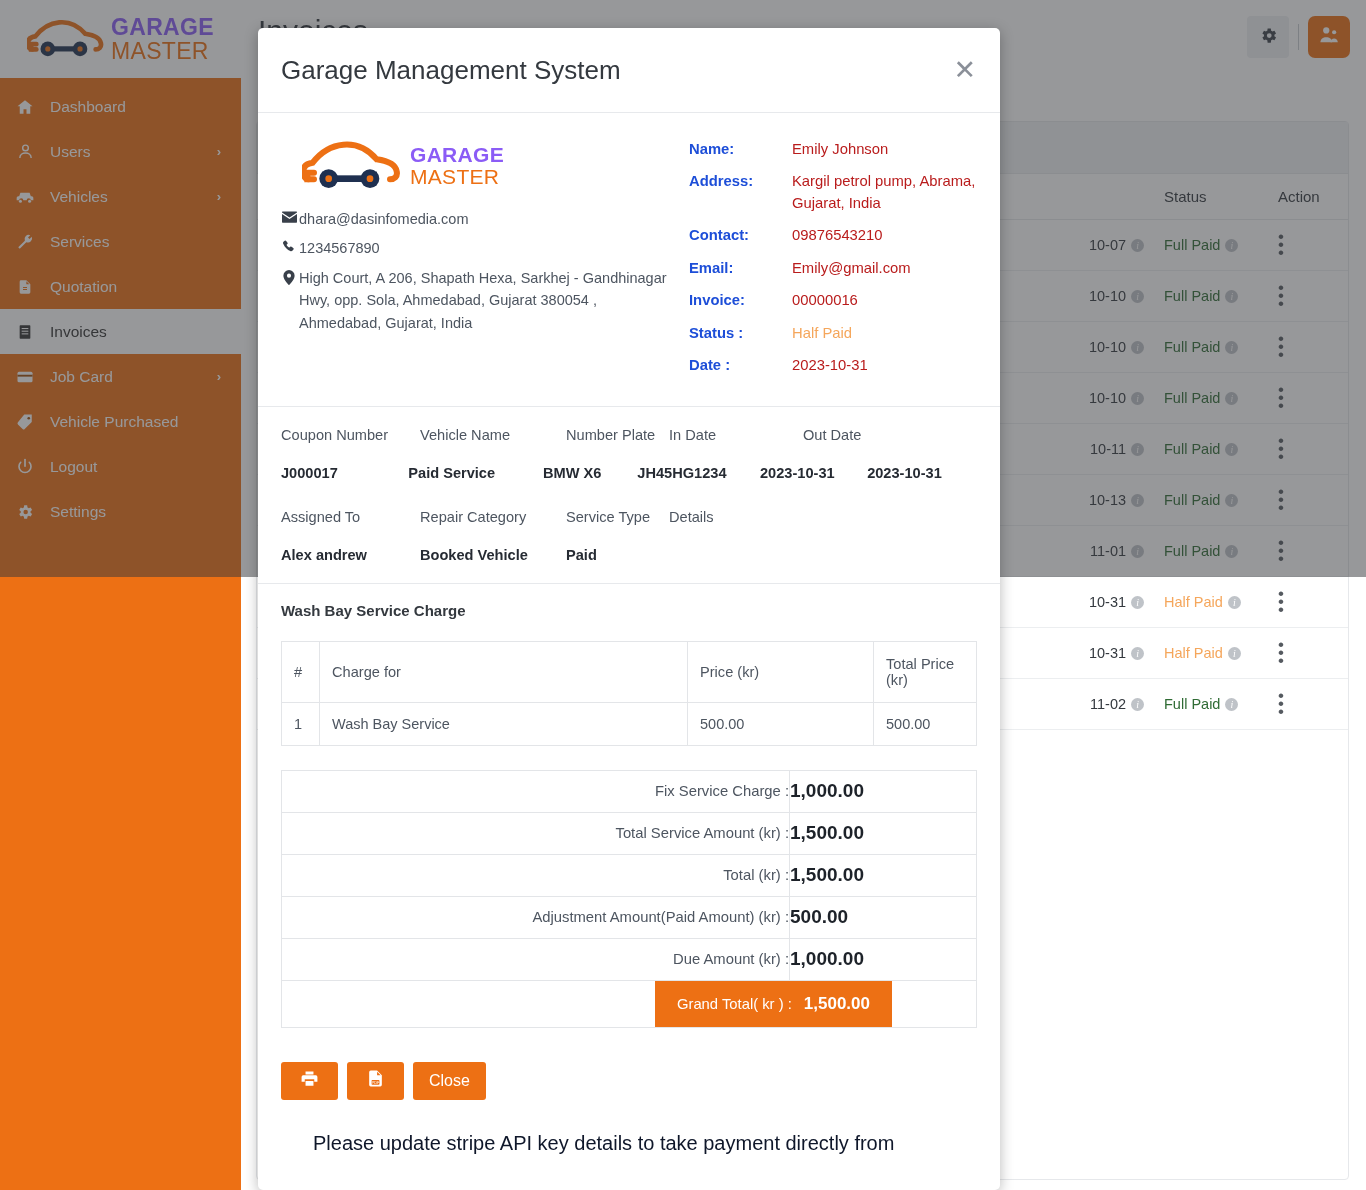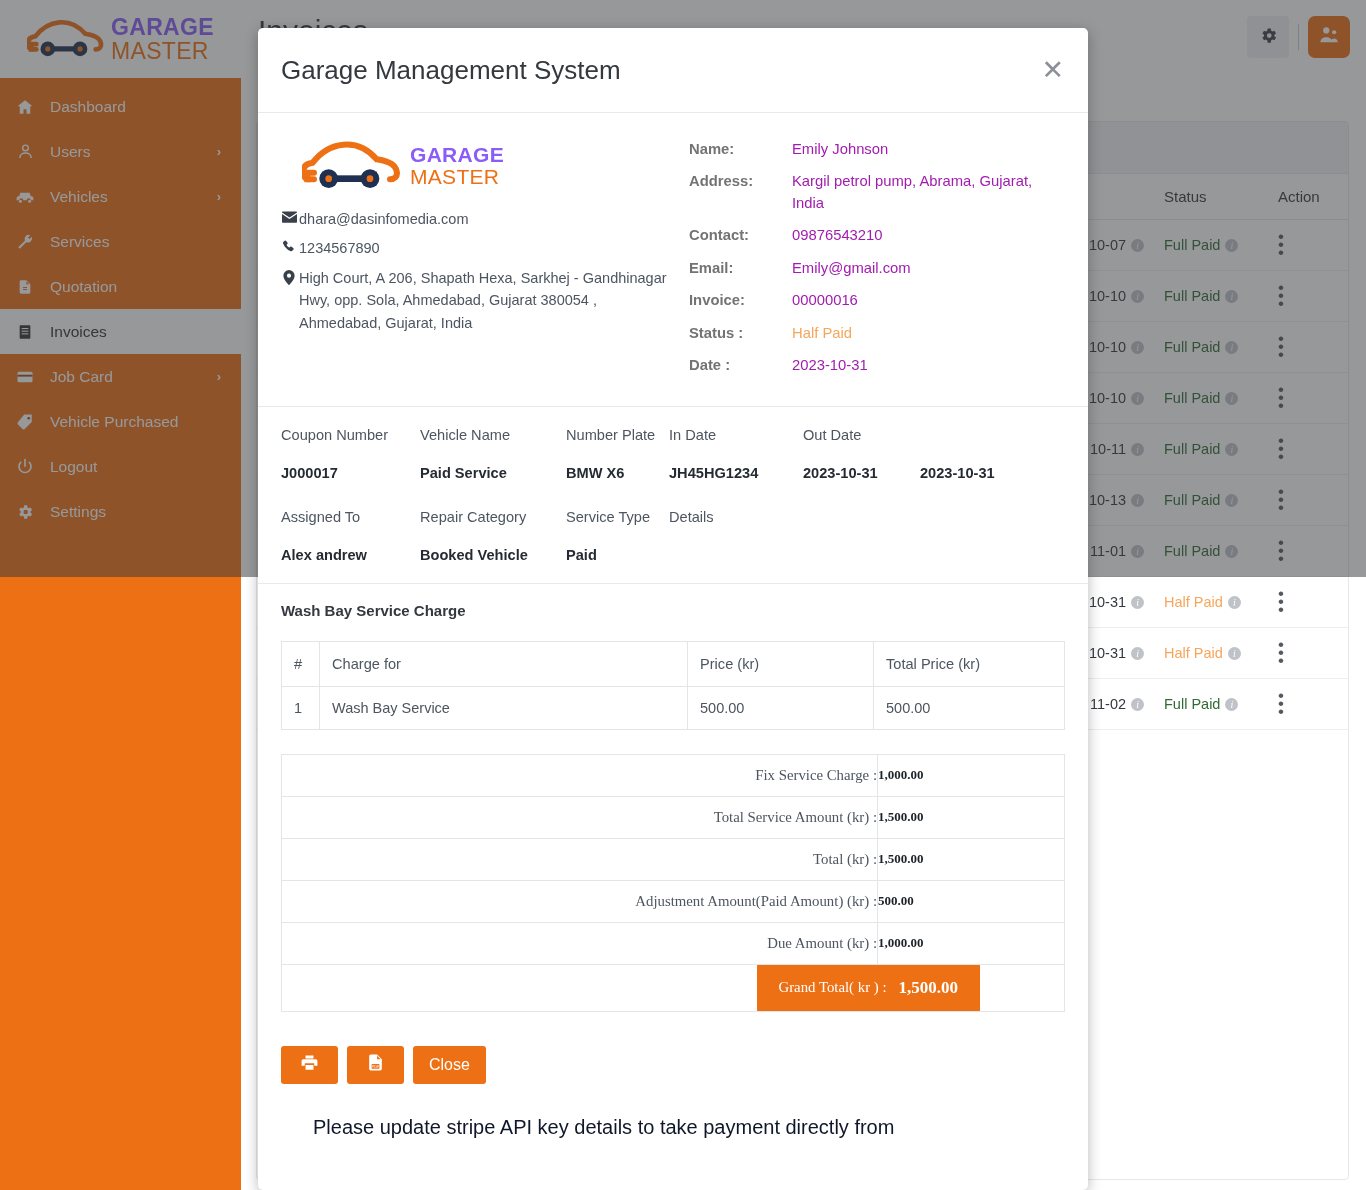--- a/index.html
+++ b/index.html
@@ -92,21 +92,21 @@
     min-width: 30px; height: 35px; padding: 0 12px; background: #f1f3f6;
     display: flex; align-items: center; justify-content: center;
     font-size: 15px; color: #5b6470; cursor: pointer; border-radius: 3px; margin-right: 3px;
   }
 
   
   .overlay { position: absolute; left: 0; top: 0; width: 1366px; height: 577px; background: rgba(56,58,62,.52); }
 
   
   .modal {
-    position: absolute; left: 258px; top: 28px; width: 830px; height: 1162px;
+    position: absolute; left: 258px; top: 28px; width: 742px; height: 1162px;
     background: #ffffff; border-radius: 5px;
     box-shadow: 0 3px 14px rgba(0,0,0,.28);
     overflow: hidden;
   }
   .modal-head {
     height: 85px; border-bottom: 1px solid #e7e9ec;
     display: flex; align-items: center; padding: 0 24px 0 23px;
   }
   .modal-title { font-size: 26px; color: #34393f; font-weight: 400; flex: 1; }
   .close-x { font-size: 27px; color: #8b9099; cursor: pointer; line-height: 1; font-weight: 300; }
@@ -118,22 +118,22 @@
   .logo-row { display: flex; align-items: center; gap: 8px; margin: 3px 0 14px 21px; }
   .logo-row .logo-mark { width: 100px; height: 56px; }
   .logo-row .l1, .logo-row .l2 { font-size: 21px; }
   .contact-line {
     display: flex; gap: 2px; font-size: 14.5px; color: #4d5560;
     margin-bottom: 7px; line-height: 1.55;
   }
   .contact-line .cic { width: 16px; flex: none; color: #39404a; display: flex; justify-content: center; padding-top: 3px; }
   .head-right { flex: 1; padding-left: 8px; padding-top: 4px; }
   .kv { display: flex; margin-bottom: 11px; font-size: 14.8px; line-height: 1.45; }
-  .kv .k { width: 103px; flex: none; color: #737373; font-weight: bold; }
-  .kv .v { color: #a21caf; }
+  .kv .k { width: 103px; flex: none; color: #1d4ed8; font-weight: bold; }
+  .kv .v { color: #b91c1c; }
   .kv .v.half { color: #f5a65b; }
 
   .detail-block { padding: 20px 23px 16px 23px; border-bottom: 1px solid #e7e9ec; }
   .drow { display: flex; }
   .drow.labels { margin-bottom: 22px; }
   .drow.values { margin-bottom: 28px; }
   .drow.values.last { margin-bottom: 4px; }
   .dcell { font-size: 14.6px; color: #4d5560; }
   .drow.values .dcell { color: #262b33; font-weight: bold; }
   .w1 { width: 139px; } .w2 { width: 134px; } .w3 { width: 103px; margin-left: 12px; }
@@ -143,27 +143,27 @@
   .charge-title { font-size: 15px; color: #34393f; font-weight: bold; margin-bottom: 22px; }
   table.chg { width: 100%; border-collapse: collapse; }
   table.chg th, table.chg td { border: 1px solid #e3e5e8; font-weight: 400; }
   table.chg th { font-size: 14.6px; color: #4d5560; text-align: left; padding: 14px 12px; }
   table.chg td { font-size: 14.5px; color: #4d5560; padding: 13px 12px; }
   .chg-num { width: 38px; }
   .chg-for { width: 368px; }
   .chg-pr  { width: 186px; }
 
   .totals-block { padding: 16px 23px 0 23px; }
-  table.tot { width: 100%; border-collapse: collapse; font-family: Liberation Serif, serif; }
+  table.tot { width: 100%; border-collapse: collapse; }
   table.tot td { border: 1px solid #e3e5e8; padding: 0; height: 42px; }
   .tot-label {
     text-align: right; padding: 0 12px 0 12px;
     font-size: 14.8px; color: #4d5560;
   }
-  .tot-value { width: 187px; padding: 0 12px; font-size: 13px; color: #1d2229; font-weight: bold; }
+  .tot-value { width: 187px; padding: 0 12px; font-size: 19px; color: #1d2229; font-weight: bold; }
   .grand-row td { border: 1px solid #e3e5e8; height: 60px; }
   .grand-wrap { display: flex; justify-content: flex-end; padding-right: 84px; }
   .grand-box {
     background: #ED7014; color: #ffffff; display: flex; align-items: center;
     gap: 12px; padding: 13px 22px;
   }
   .grand-box .gl { font-size: 14.8px; }
   .grand-box .gv { font-size: 17px; font-weight: bold; }
 
   .btn-row { display: flex; gap: 9px; padding: 34px 23px 0 23px; }

